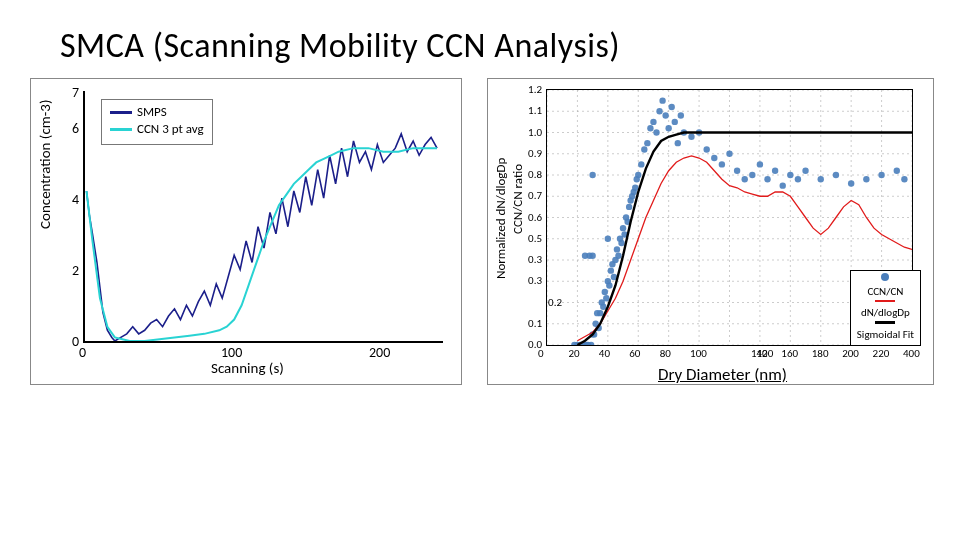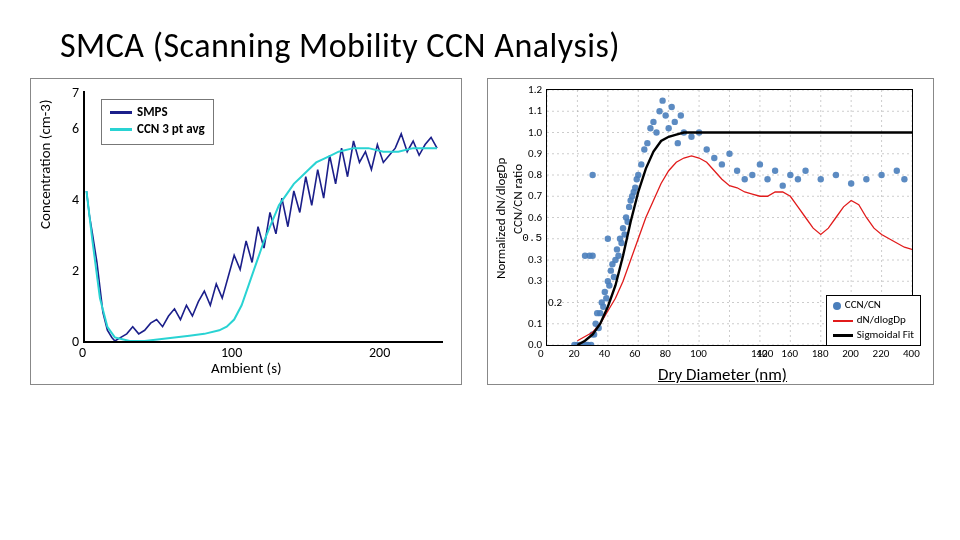--- a/index.html
+++ b/index.html
@@ -79,21 +79,21 @@
   .left-legend {
     position: absolute;
     left: 70px;
     top: 20px;
     border: 1px solid #777;
     padding: 4px 8px 6px 8px;
     background: #fff;
     font-size: 13px;
     line-height: 1.3;
   }
-  .leg-row { display: flex; align-items: center; gap: 5px; font-weight: bold; }
+  .leg-row { display: flex; align-items: center; gap: 5px; }
   .leg-swatch {
     width: 22px;
     height: 3px;
     display: inline-block;
   }
   
   .right-chart {
     width: 445px;
     height: 305px;
   }
@@ -143,21 +143,21 @@
   .right-legend {
     position: absolute;
     right: 12px;
     bottom: 38px;
     border: 1px solid #000;
     background: #fff;
     padding: 2px 6px;
     font-size: 11px;
     line-height: 1.35;
   }
-  .rleg-row { display: flex; align-items: center; gap: 4px; }
+  .rleg-row { display: flex; align-items: center; gap: 4px; flex-direction: column; }
   .dot-swatch {
     width: 8px; height: 8px; border-radius: 50%;
     display: inline-block;
   }
   .line-swatch {
     width: 20px; height: 2px; display: inline-block;
   }
   .caption {
     position: absolute;
     left: 355px;
@@ -175,21 +175,21 @@
 <body>
 
 <div class="slide">
 
   <div class="title">SMCA (Scanning Mobility CCN Analysis)</div>
 
   <div class="charts-row">
 
     <div class="chart-box left-chart">
       <div class="left-ylabel">Concentration (cm-3)</div>
-      <div class="left-xlabel">Ambient (s)</div>
+      <div class="left-xlabel">Scanning (s)</div>
       <div class="ytick-l" style="top:5px">7</div>
       <div class="ytick-l" style="top:41px">6</div>
       <div class="ytick-l" style="top:112px">4</div>
       <div class="ytick-l" style="top:183px">2</div>
       <div class="ytick-l" style="top:254px">0</div>
       <div class="xtick-l" style="left:48px">0</div>
       <div class="xtick-l" style="left:190px">100</div>
       <div class="xtick-l" style="left:338px">200</div>
 
       <div class="left-plot">
@@ -333,21 +333,21 @@
           <polyline id="right-line-black" fill="none" stroke-width="2.4" points="30.416666666666664,255 38.020833333333336,250.75 45.625,244.375 53.22916666666667,233.75 60.83333333333333,216.75 68.4375,195.5 76.04166666666667,165.75 83.64583333333333,131.75 91.25,102 98.85416666666666,78.625 106.45833333333334,61.62499999999997 114.0625,51 121.66666666666666,46.75 129.27083333333334,44.62499999999997 136.875,42.5 152.08333333333334,42.5 182.5,42.5 243.33333333333331,42.5 304.1666666666667,42.5 365,42.5" stroke="#000000"></polyline>
         </svg>
       </div>
 
       <div id="right-yticks">
           <div class="ytick-r" style="top: 259px;">0.0</div>
           <div class="ytick-r" style="top: 237.75px;">0.1</div>
           <div class="ytick-r" style="top: 216.5px; margin-left: 20px;">0.2</div>
           <div class="ytick-r" style="top: 195.25px;">0.3</div>
           <div class="ytick-r" style="top: 174px;">0.3</div>
-          <div class="ytick-r" style="top: 152.75px; font-family: Liberation Mono, monospace;">0.5</div>
+          <div class="ytick-r" style="top: 152.75px;">0.5</div>
           <div class="ytick-r" style="top: 131.5px;">0.6</div>
           <div class="ytick-r" style="top: 110.25px;">0.7</div>
           <div class="ytick-r" style="top: 89px;">0.8</div>
           <div class="ytick-r" style="top: 67.75px;">0.9</div>
           <div class="ytick-r" style="top: 46.5px;">1.0</div>
           <div class="ytick-r" style="top: 25.25px;">1.1</div>
           <div class="ytick-r" style="top: 4px;">1.2</div>
         </div>
       <div id="right-xticks">
           <div class="xtick-r" style="left: 50px;">0</div>

